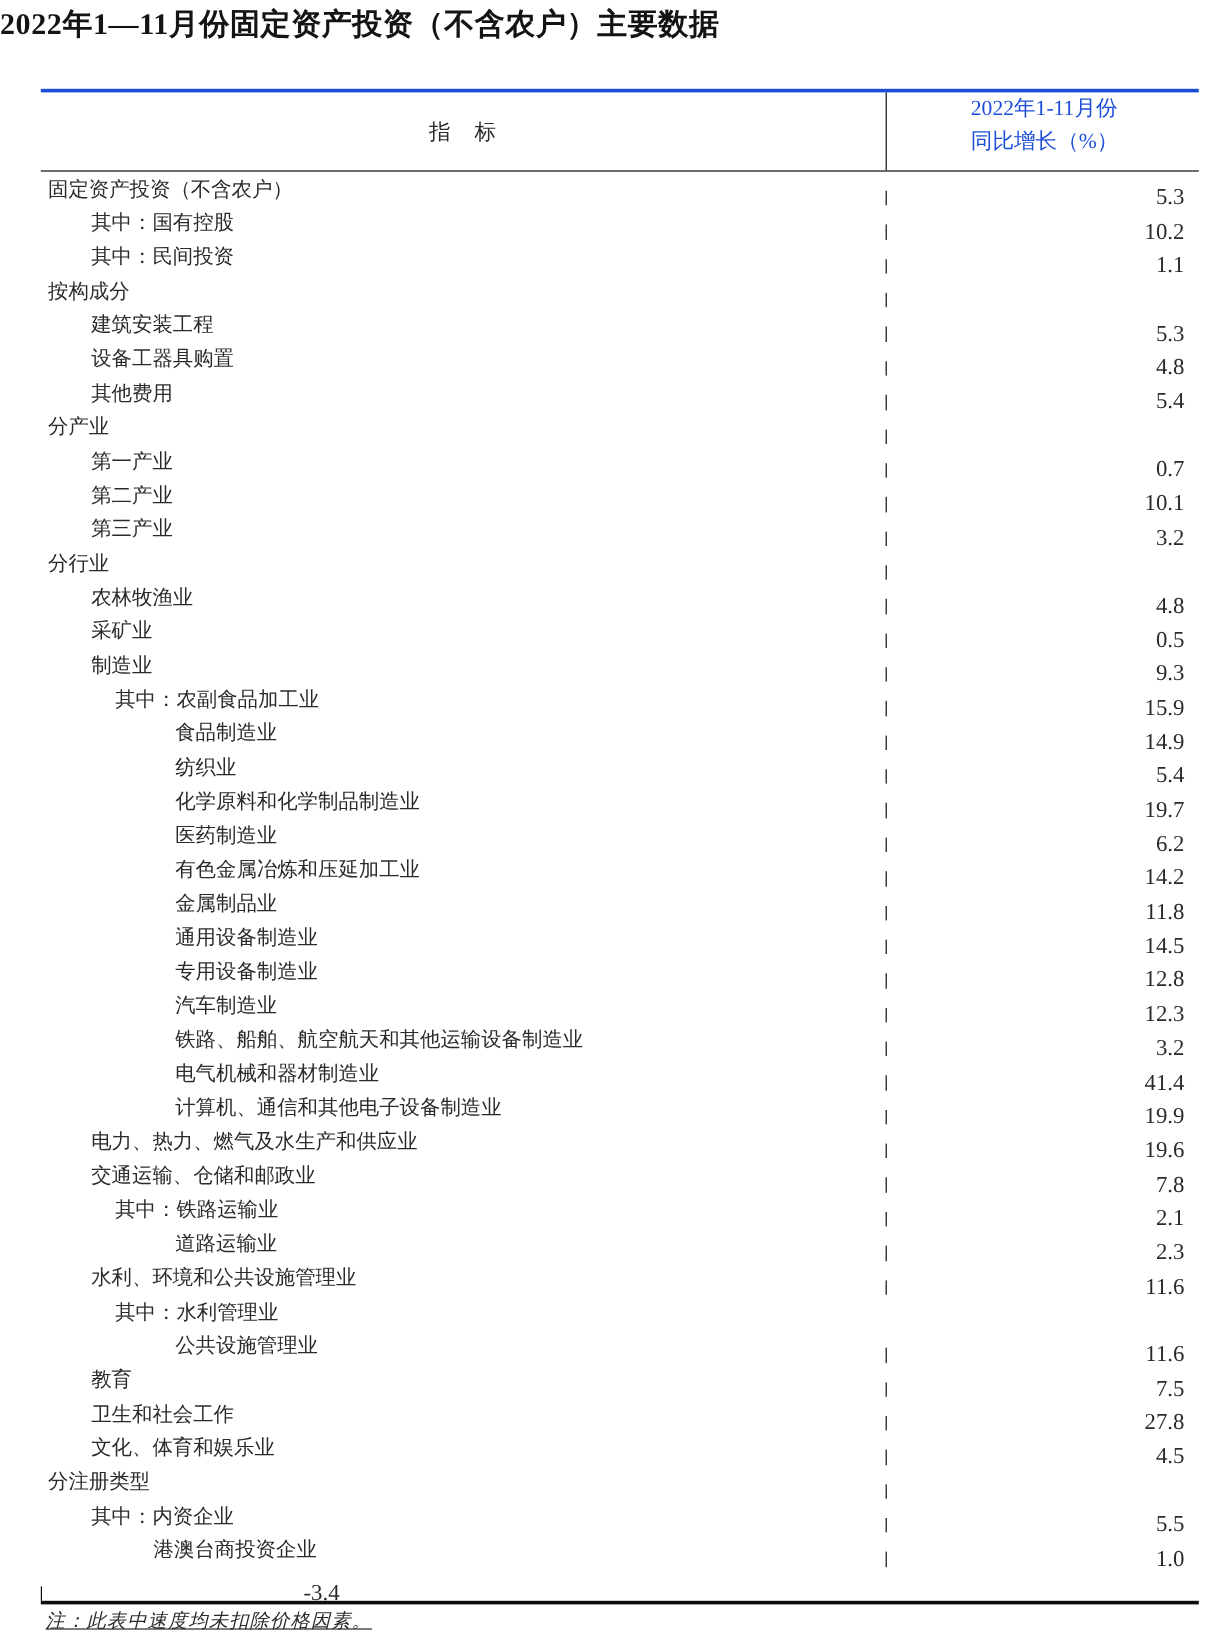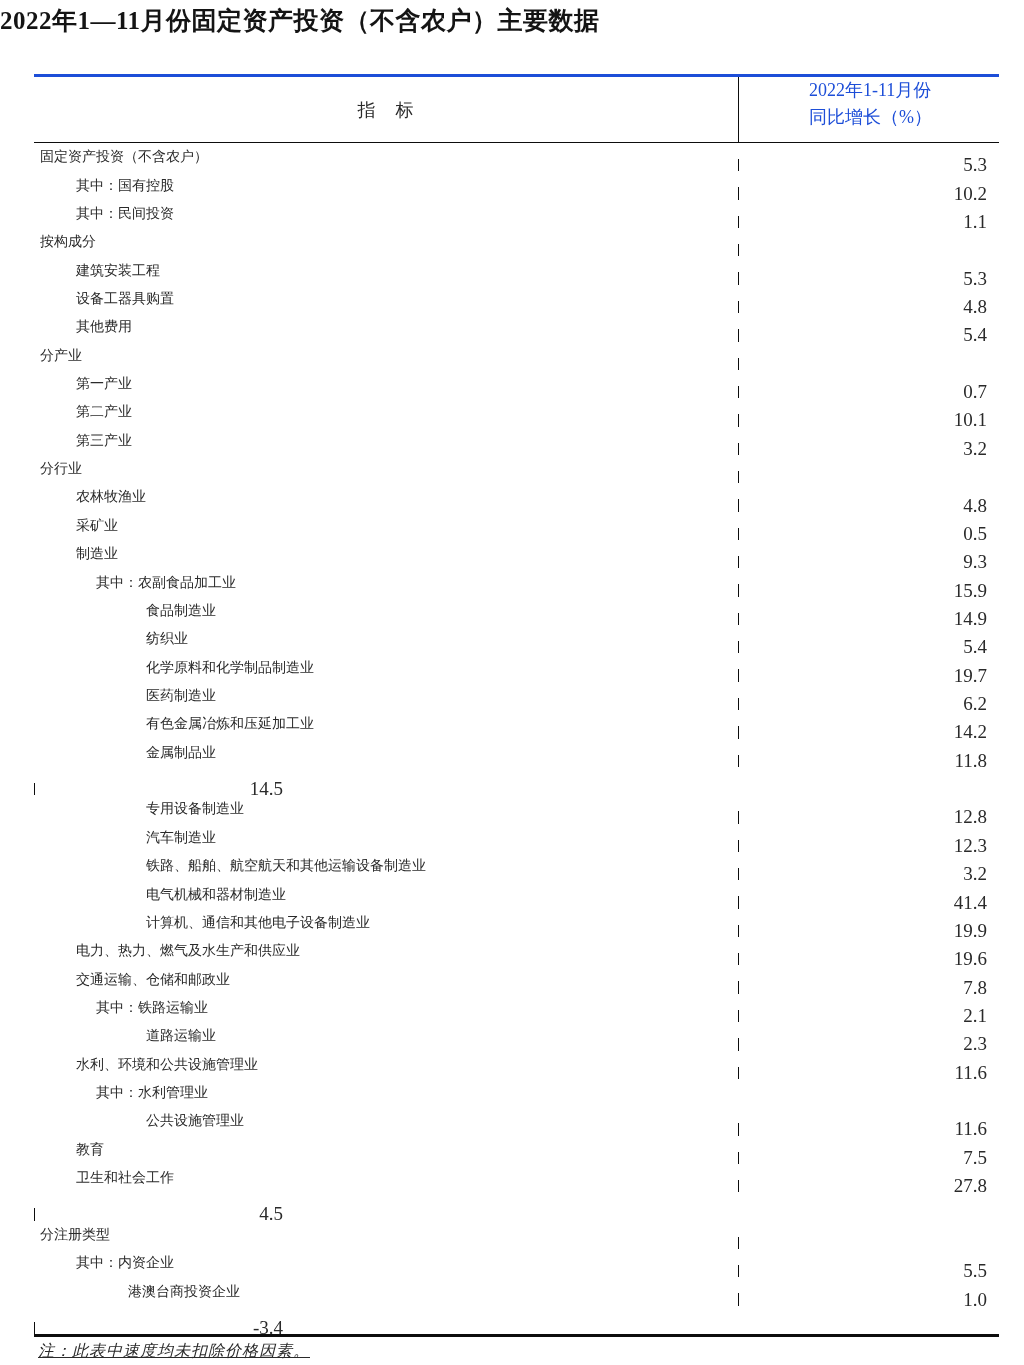--- a/index.html
+++ b/index.html
@@ -67,21 +67,21 @@
   .tbody { width: 965px; }
   .row {
     display: flex;
     height: 28.36px;
   }
   .cell-label {
     width: 704px;
     box-sizing: border-box;
     display: flex;
     align-items: center;
-    font-size: 14px;
+    font-size: 17px;
     white-space: nowrap;
     color: #2a2a2a;
   }
   .cell-value {
     width: 261px;
     box-sizing: border-box;
     border-left: 1.5px solid #0d0d0d;
     display: flex;
     align-items: center;
     justify-content: flex-end;
@@ -206,20 +206,21 @@
         </div>
         <div class="row">
           <div class="cell-label ind-3">有色金属冶炼和压延加工业</div>
           <div class="cell-value">14.2</div>
         </div>
         <div class="row">
           <div class="cell-label ind-3">金属制品业</div>
           <div class="cell-value">11.8</div>
         </div>
         <div class="row">
+          <div class="cell-label ind-3">通用设备制造业</div>
           <div class="cell-value">14.5</div>
         </div>
         <div class="row">
           <div class="cell-label ind-3">专用设备制造业</div>
           <div class="cell-value">12.8</div>
         </div>
         <div class="row">
           <div class="cell-label ind-3">汽车制造业</div>
           <div class="cell-value">12.3</div>
         </div>
@@ -264,20 +265,21 @@
         </div>
         <div class="row">
           <div class="cell-label ind-1">教育</div>
           <div class="cell-value">7.5</div>
         </div>
         <div class="row">
           <div class="cell-label ind-1">卫生和社会工作</div>
           <div class="cell-value">27.8</div>
         </div>
         <div class="row">
+          <div class="cell-label ind-1">文化、体育和娱乐业</div>
           <div class="cell-value">4.5</div>
         </div>
         <div class="row">
           <div class="cell-label ind-0">分注册类型</div>
           <div class="cell-value"></div>
         </div>
         <div class="row">
           <div class="cell-label ind-1">其中：内资企业</div>
           <div class="cell-value">5.5</div>
         </div>

